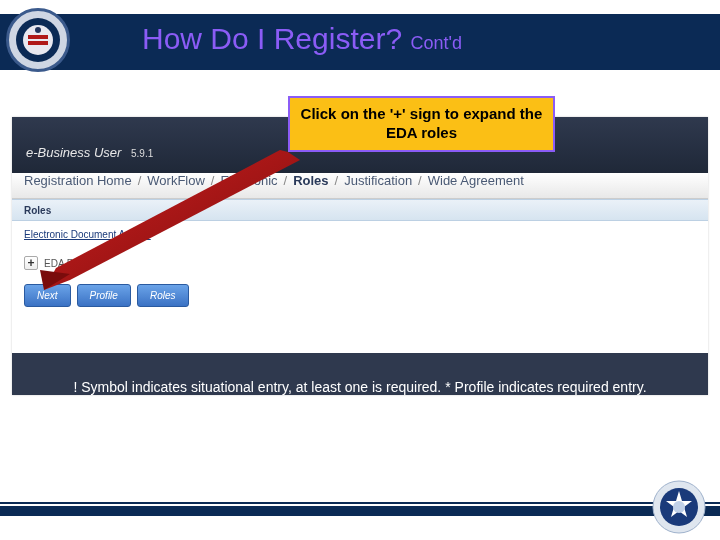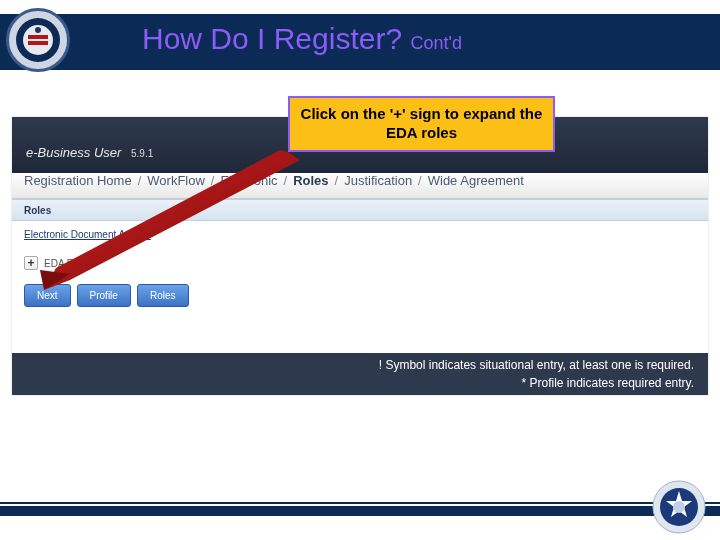--- a/index.html
+++ b/index.html
@@ -162,41 +162,42 @@
     justify-content: center;
     font-size: 12px;
     font-weight: 700;
     color: #333;
     cursor: pointer;
     line-height: 1;
   }
   .btn-row {
     display: flex;
     gap: 6px;
+    font-style: italic;
   }
   .app-btn {
     background: linear-gradient(#6aa3e8, #3b72c4);
     color: #fff;
     font-size: 10px;
     padding: 5px 12px;
     border-radius: 3px;
     border: 1px solid #2a5aa0;
     cursor: pointer;
   }
   .app-footer {
     position: absolute;
     bottom: 0;
     left: 0;
     right: 0;
     height: 42px;
     background: #2f394e;
     color: #fff;
-    font-size: 12px;
-    display: flex;
-    flex-direction: column;
+    font-size: 14px;
+    display: flex;
+    flex-direction: row;
     align-items: flex-end;
     justify-content: center;
     padding: 0 14px;
     gap: 4px;
   }
   .arrow {
     position: absolute;
     z-index: 7;
     pointer-events: none;
   }

